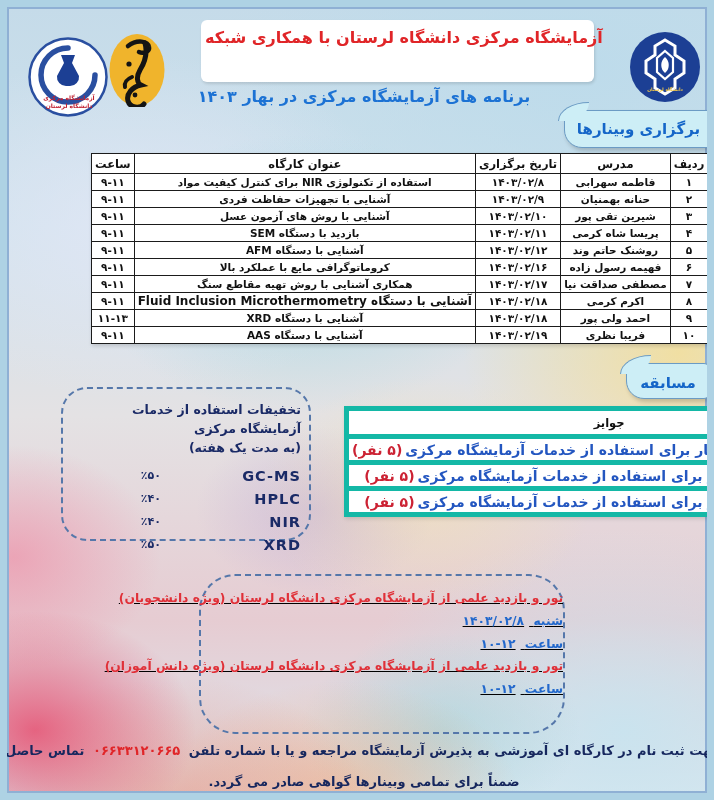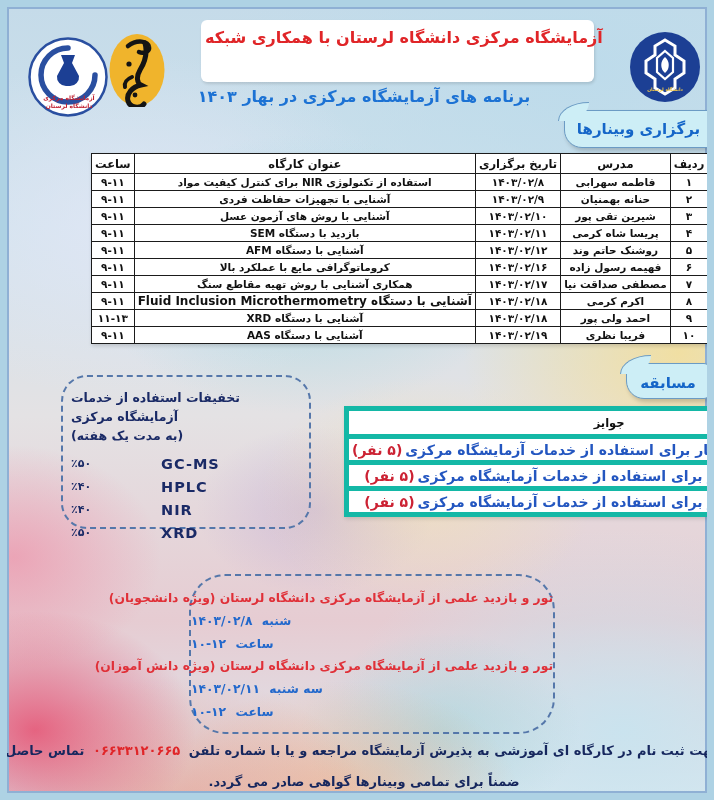--- a/index.html
+++ b/index.html
@@ -55,30 +55,30 @@
   
   .contable{left:337px;top:399px;width:369px;box-shadow:1px 2px 4px rgba(0,0,0,.12);}
   .contable td,.contable th{border:5px solid #14b8a6;padding:0 3px;text-align:center;
     white-space:nowrap;font-weight:bold;}
   .contable th{color:#111;font-size:11.5px;height:28px;}
   .contable td{height:26px;}
   .c-title{width:106px;color:#2356c0;font-size:10px;}
   .c-prize{width:229px;color:#2356c0;font-size:14px;}
   .prize-suffix{color:#cc2233;margin-right:3px;}
   
-  .discount-box{left:54px;top:368px;width:250px;height:154px;
-    border:2.5px dashed #5577aa;border-radius:26px;padding:12px 8px 6px;text-align:left;}
+  .discount-box{left:54px;top:380px;width:250px;height:154px;
+    border:2.5px dashed #5577aa;border-radius:26px;padding:12px 8px 6px;text-align:right;}
   .discount-title{color:#1a2a66;font-size:12.5px;line-height:1.5;}
   .discount-grid{margin-top:7px;}
   .discount-row{display:grid;grid-template-columns:90px 1fr;height:23px;align-items:center;}
   .d-pct{color:#1a2a66;font-size:11px;}
   .d-name{color:#1a2a66;font-size:14.5px;letter-spacing:1px;}
   
-  .tour-box{left:182px;top:567px;width:366px;height:160px;border:2.5px dashed #5577aa;
-    border-radius:36px;text-align:left;padding-top:11px;}
+  .tour-box{left:192px;top:567px;width:366px;height:160px;border:2.5px dashed #5577aa;
+    border-radius:36px;text-align:right;padding-top:11px;text-decoration:underline;}
   .tour-line{font-size:12.3px;line-height:22.8px;white-space:nowrap;}
   .t-red{color:#e03038;} .t-blue{color:#2268cc;}
   .tour-line .gap{margin-right:5px;}
   
   .footer-line{left:0;width:714px;text-align:center;color:#16275e;font-size:13px;white-space:nowrap;}
   .f1{top:736px;} .f2{top:767px;}
   .phone{color:#e02528;margin:0 4px;}
   .rtl{direction:rtl;}
 </style>
 </head>
@@ -280,24 +280,20 @@
     <div class="tour-line t-blue">
       <span>شنبه</span>
       <span class="ltr gap">۱۴۰۳/۰۲/۸</span>
     </div>
     <div class="tour-line t-blue">
       <span>ساعت</span>
       <span class="ltr gap">۱۰-۱۲</span>
     </div>
     <div class="tour-line t-red">تور و بازدید علمی از آزمایشگاه مرکزی دانشگاه لرستان (ویژه دانش آموزان)</div>
     <div class="tour-line t-blue">
-      <span>سه شنبه</span>
-      <span class="ltr gap">۱۴۰۳/۰۲/۱۱</span>
-    </div>
-    <div class="tour-line t-blue">
       <span>ساعت</span>
       <span class="ltr gap">۱۰-۱۲</span>
     </div>
   </div>
 
   <div class="abs footer-line f1 rtl">
     <span>جهت ثبت نام در کارگاه ای آموزشی به پذیرش آزمایشگاه مراجعه و یا با شماره تلفن</span>
     <span class="phone ltr">۰۶۶۳۳۱۲۰۶۶۵</span>
     <span>تماس حاصل فرمایید.</span>
   </div>

